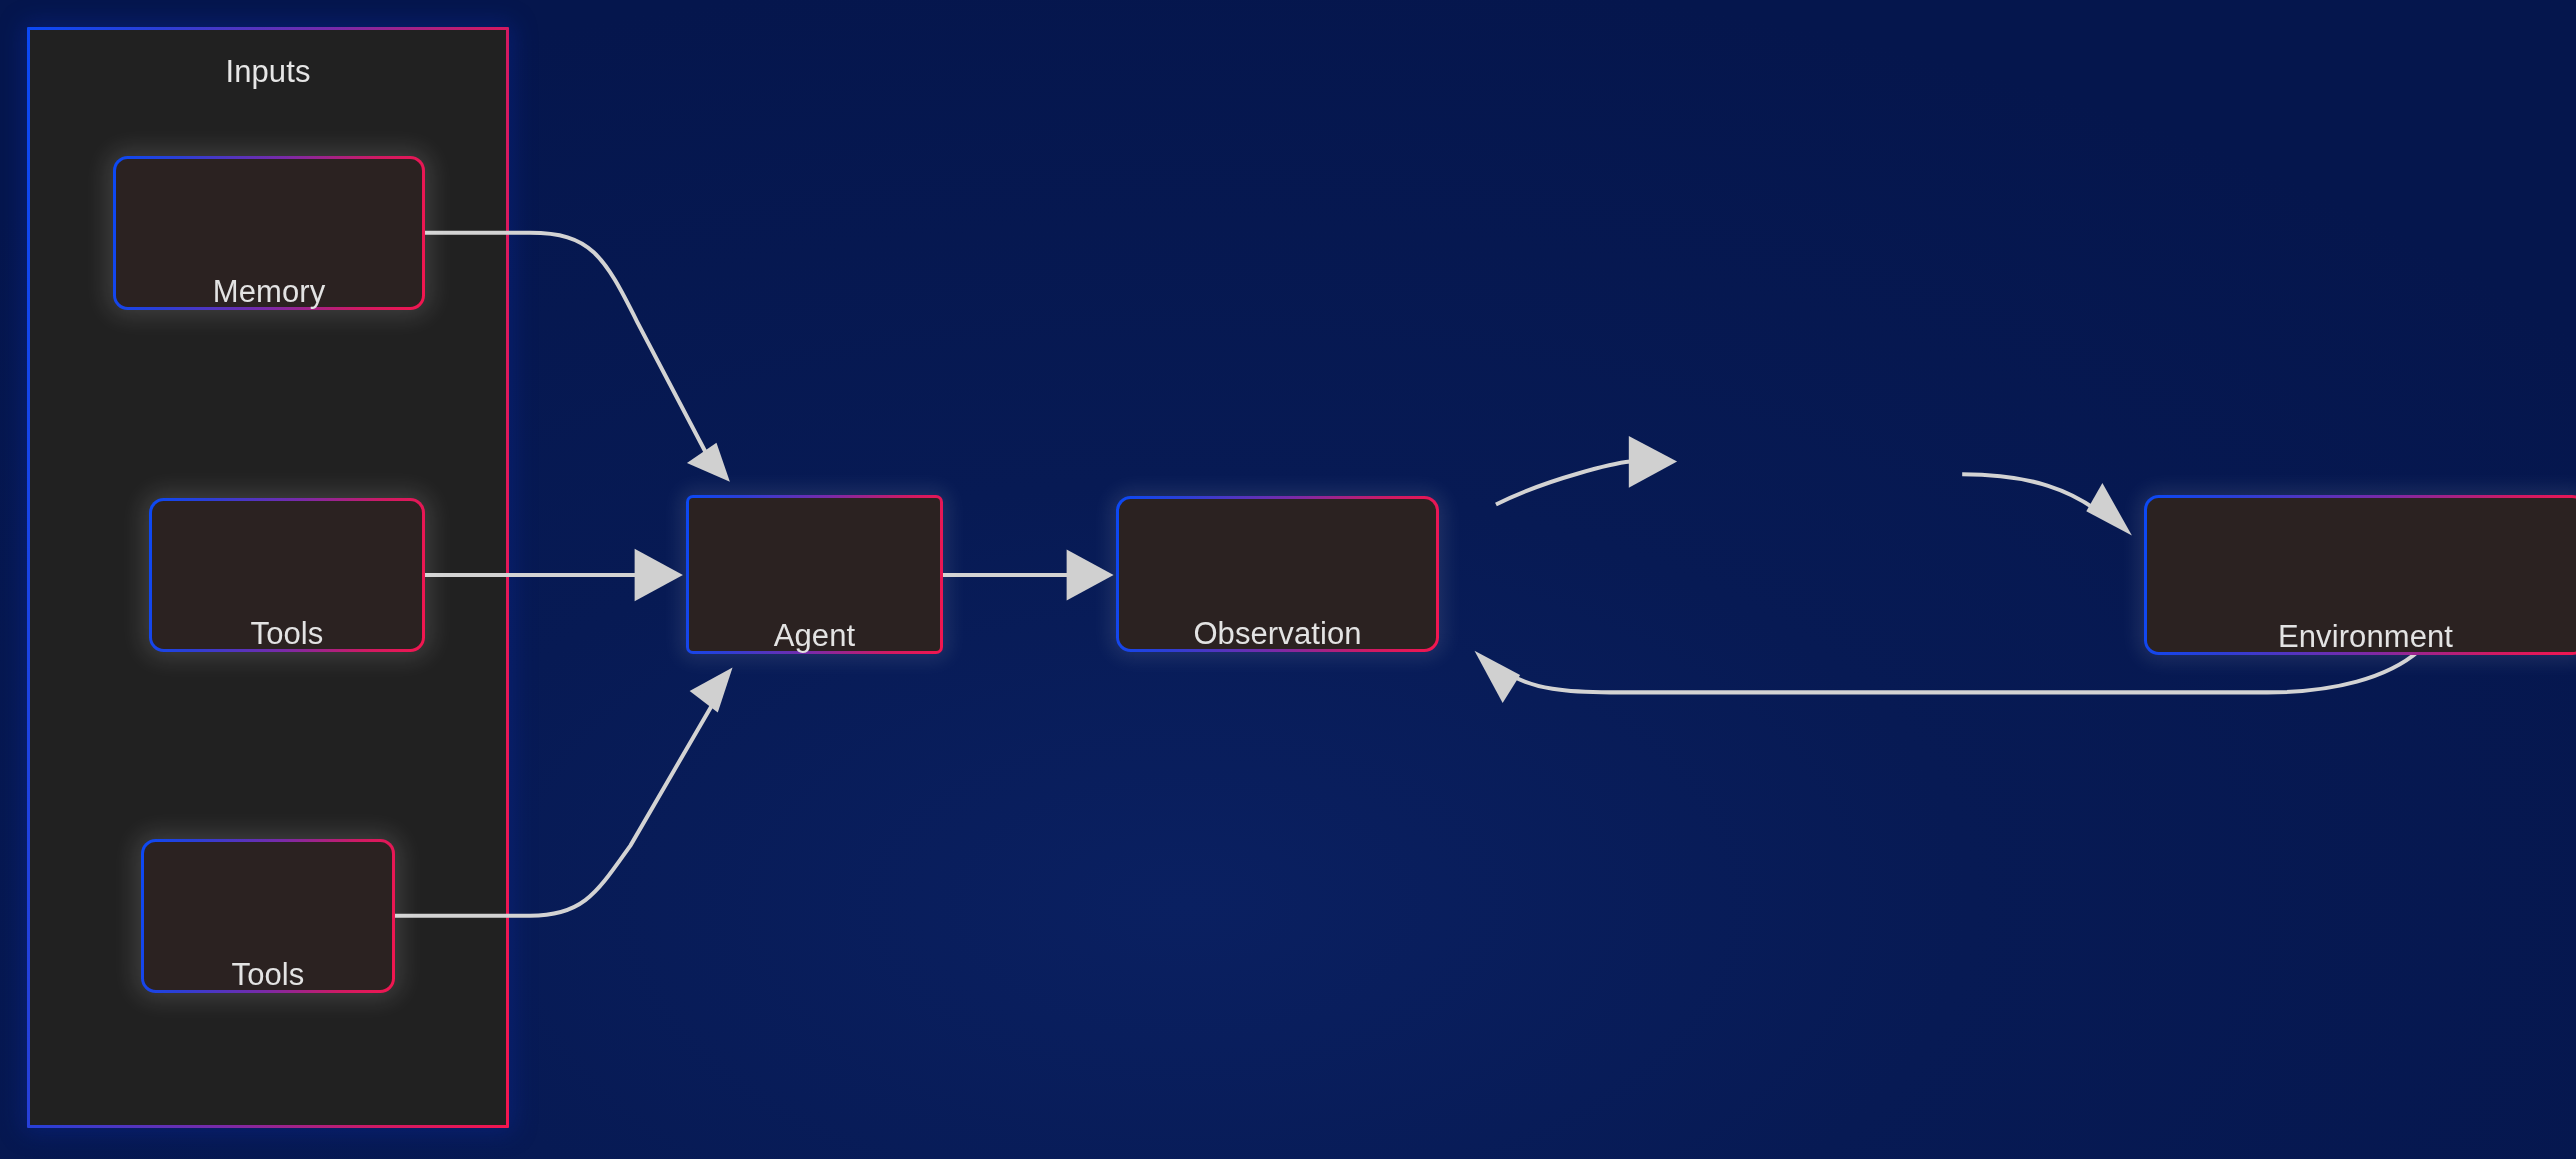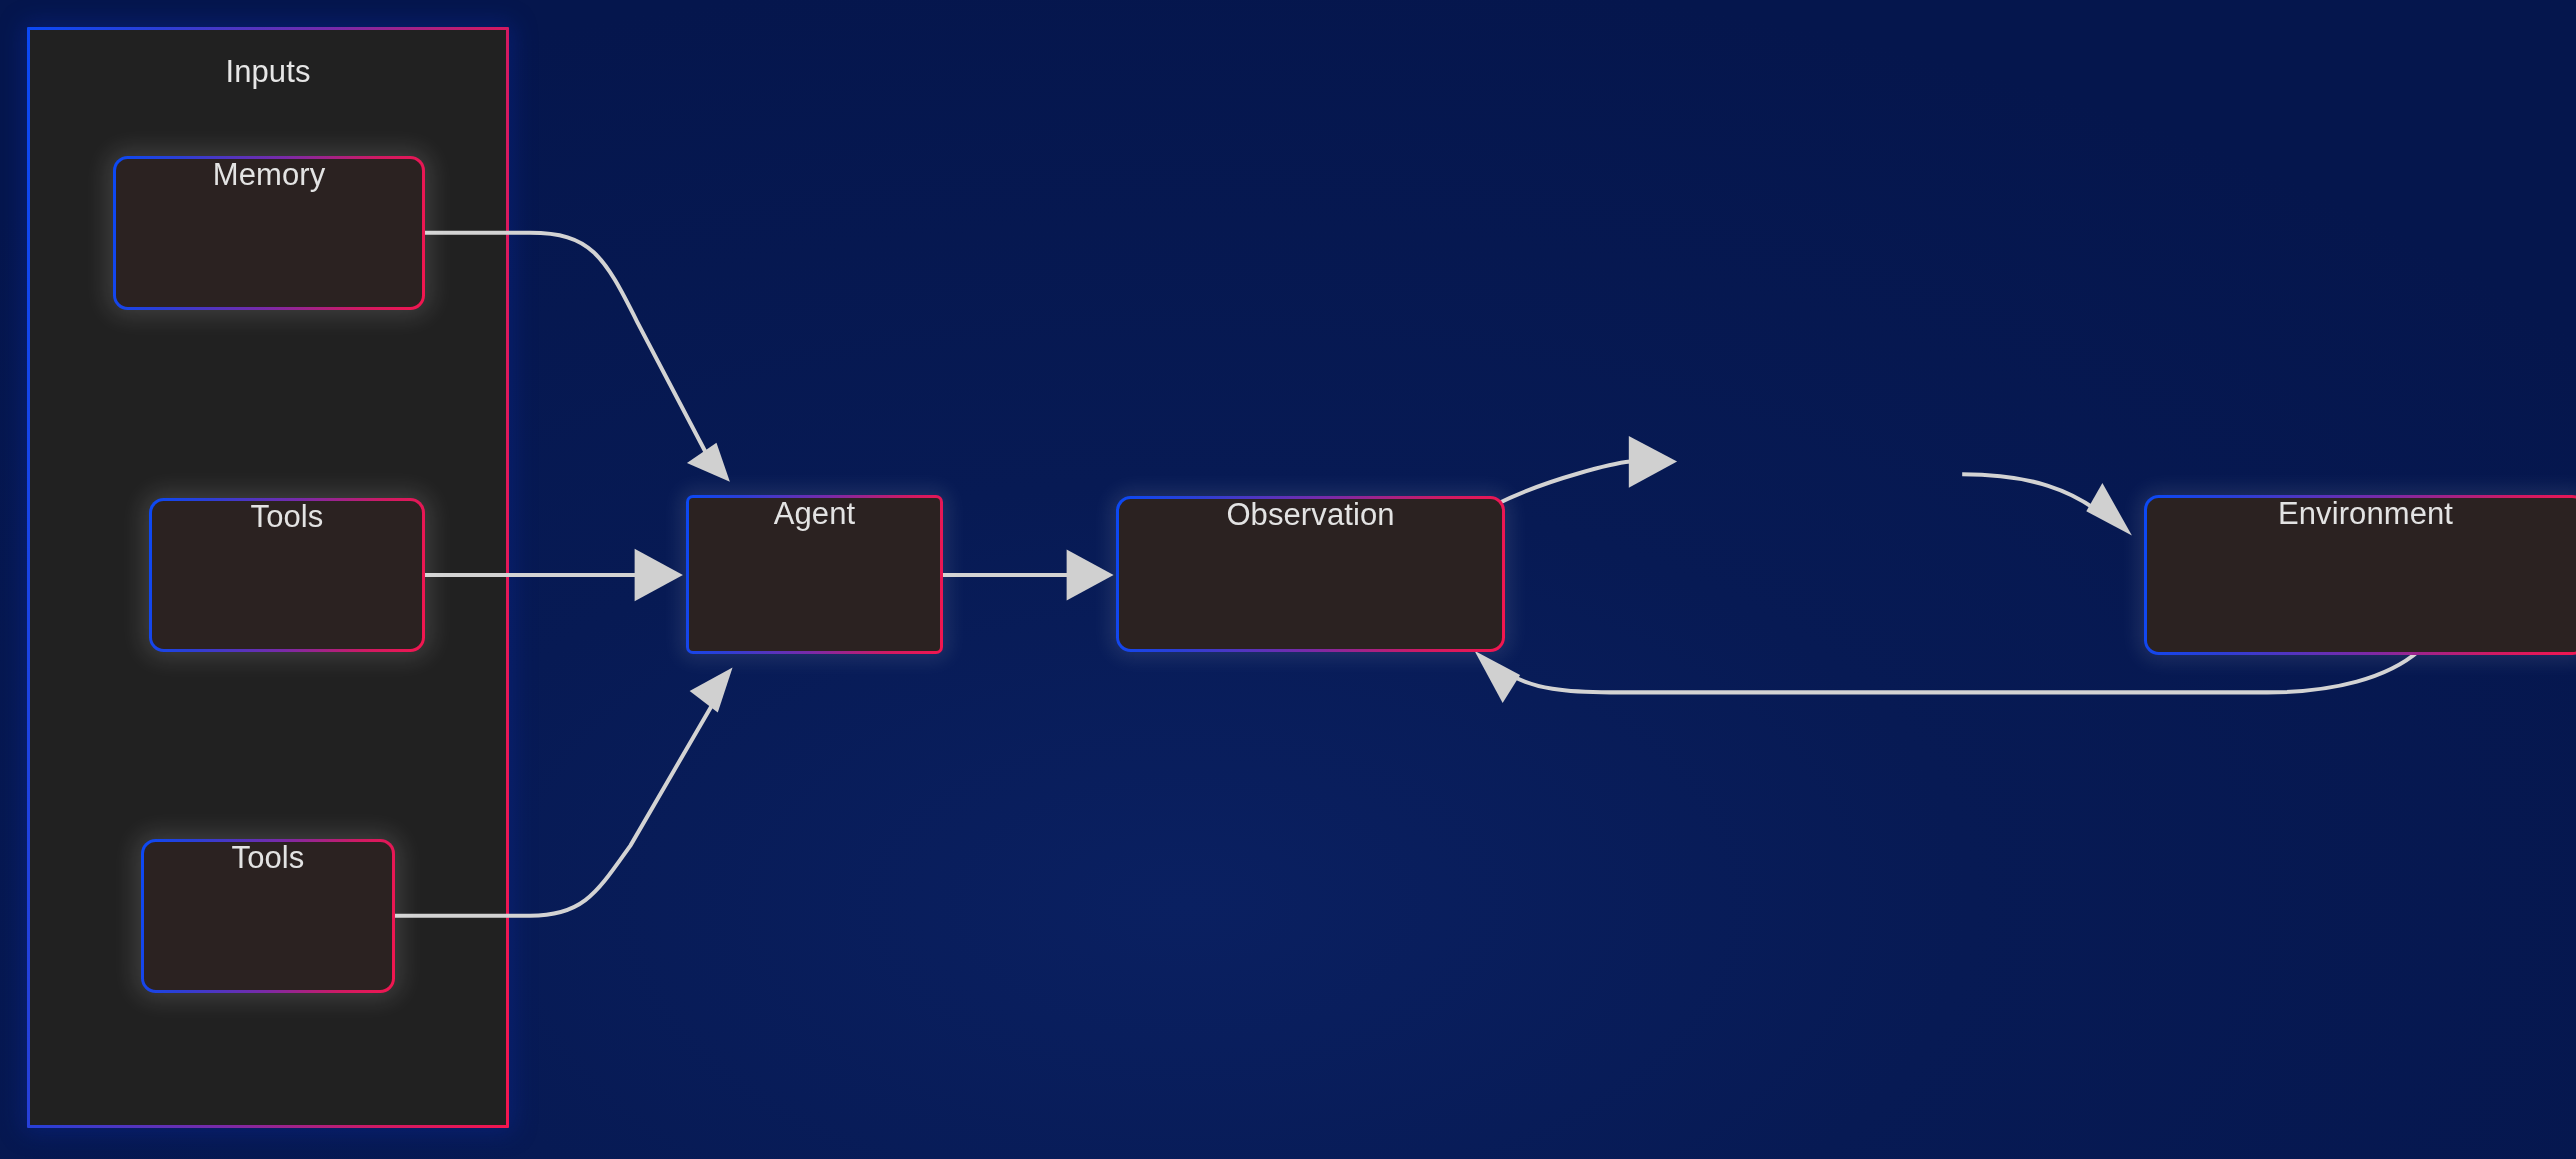--- a/index.html
+++ b/index.html
@@ -43,21 +43,21 @@
     font-size: 31px;
     letter-spacing: 0.1px;
     white-space: nowrap;
   }
 
   
   .node {
     position: absolute;
     box-sizing: border-box;
     display: flex;
-    align-items: flex-start;
+    align-items: flex-end;
     justify-content: center;
     background: #2b2221;
     border: 3.4px solid transparent;
     border-radius: 14.8px;
     background-image:
       linear-gradient(#2b2221, #2b2221),
       linear-gradient(97deg, #0b49f5 0%, #2b3fd6 20%, #7a2aa8 52%, #d01a63 80%, #f3164f 100%);
     background-origin: border-box;
     background-clip: padding-box, border-box;
     box-shadow: 0 0 20px 5.4px rgba(255,255,255,0.10);
@@ -146,21 +146,21 @@
   </div>
 
   <div class="node inside-group" id="node-goals" style="left: 141px; top: 839px; width: 254px; height: 154px;">
     <span class="node-label">Tools</span>
   </div>
 
   <div class="node square" id="node-agent" style="left: 686px; top: 495px; width: 257px; height: 159px;">
     <span class="node-label">Agent</span>
   </div>
 
-  <div class="node" id="node-observation" style="left: 1116px; top: 496px; width: 389px; height: 156px;">
+  <div class="node" id="node-observation" style="left: 1116px; top: 496px; width: 323px; height: 156px;">
     <span class="node-label">Observation</span>
   </div>
 
 
   <div class="node" id="node-environment" style="left: 2144px; top: 495px; width: 443px; height: 160px;">
     <span class="node-label">Environment</span>
   </div>
 
 </div>
 

